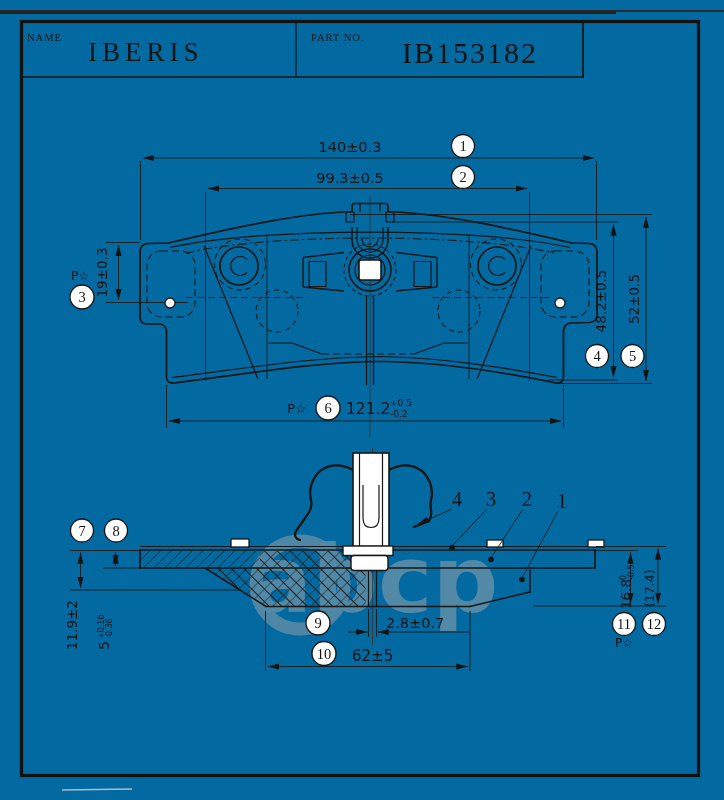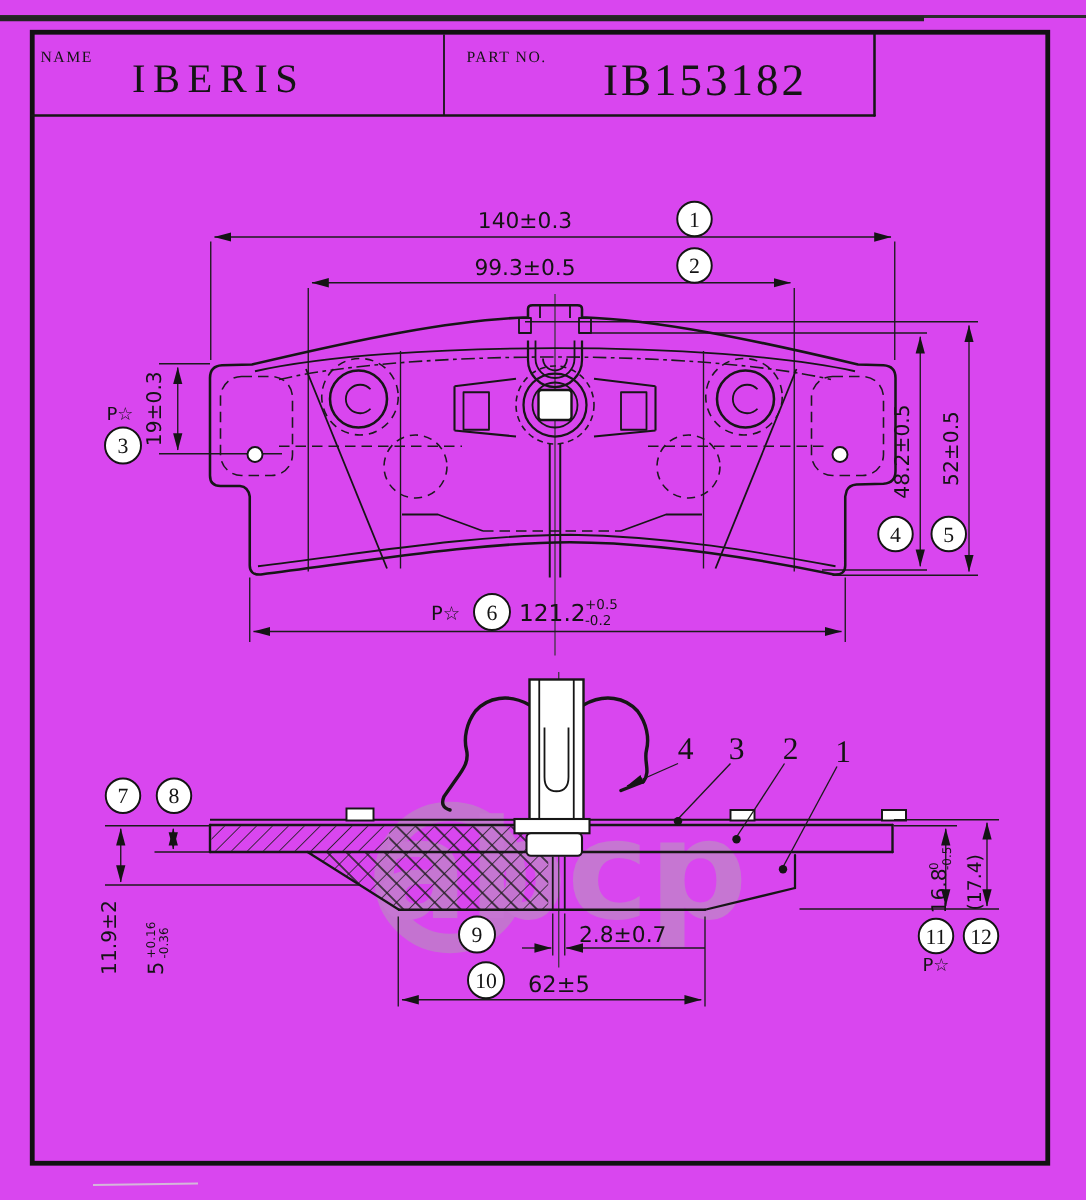--- a/index.html
+++ b/index.html
@@ -1,16 +1,16 @@
 <!DOCTYPE html>
 <html><head>
 <meta charset="utf-8">
 <style>
   html,body{margin:0;padding:0;background:#ffffff;}
-  .page{width:724px;height:800px;position:relative;background:#d946ef;overflow:hidden;}
+  .page{width:724px;height:800px;position:relative;background:#0369a1;overflow:hidden;}
   svg{display:block;}
   text{fill:#141414;}
   .dimtxt{font-family:"DejaVu Sans",sans-serif;font-size:14.5px;}
   .dimtxt-sm{font-family:"DejaVu Sans",sans-serif;font-size:9px;}
   .balloon-num{font-family:"Liberation Serif",serif;font-size:14.5px;text-anchor:middle;}
   .callout-num{font-family:"Liberation Serif",serif;font-size:21px;text-anchor:middle;}
   .pstar{font-family:"DejaVu Sans",sans-serif;font-size:12px;text-anchor:middle;}
   .titlelbl{font-family:"Liberation Serif",serif;font-size:10.5px;letter-spacing:1px;}
   .titlebig{font-family:"Liberation Serif",serif;font-size:27px;letter-spacing:5px;}
   .partbig{font-family:"Liberation Serif",serif;font-size:30px;letter-spacing:2px;}

